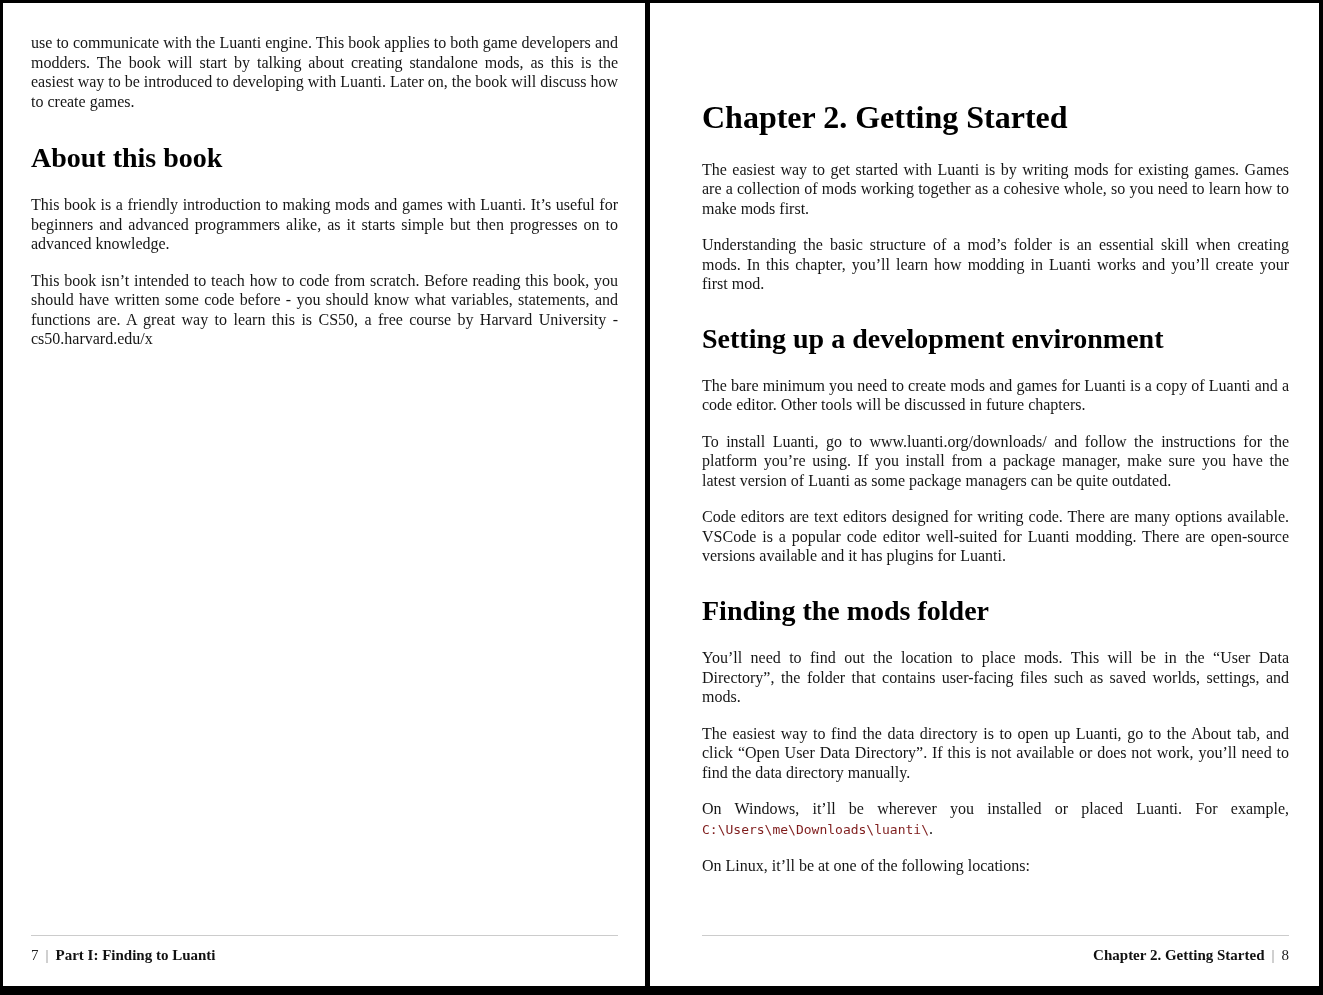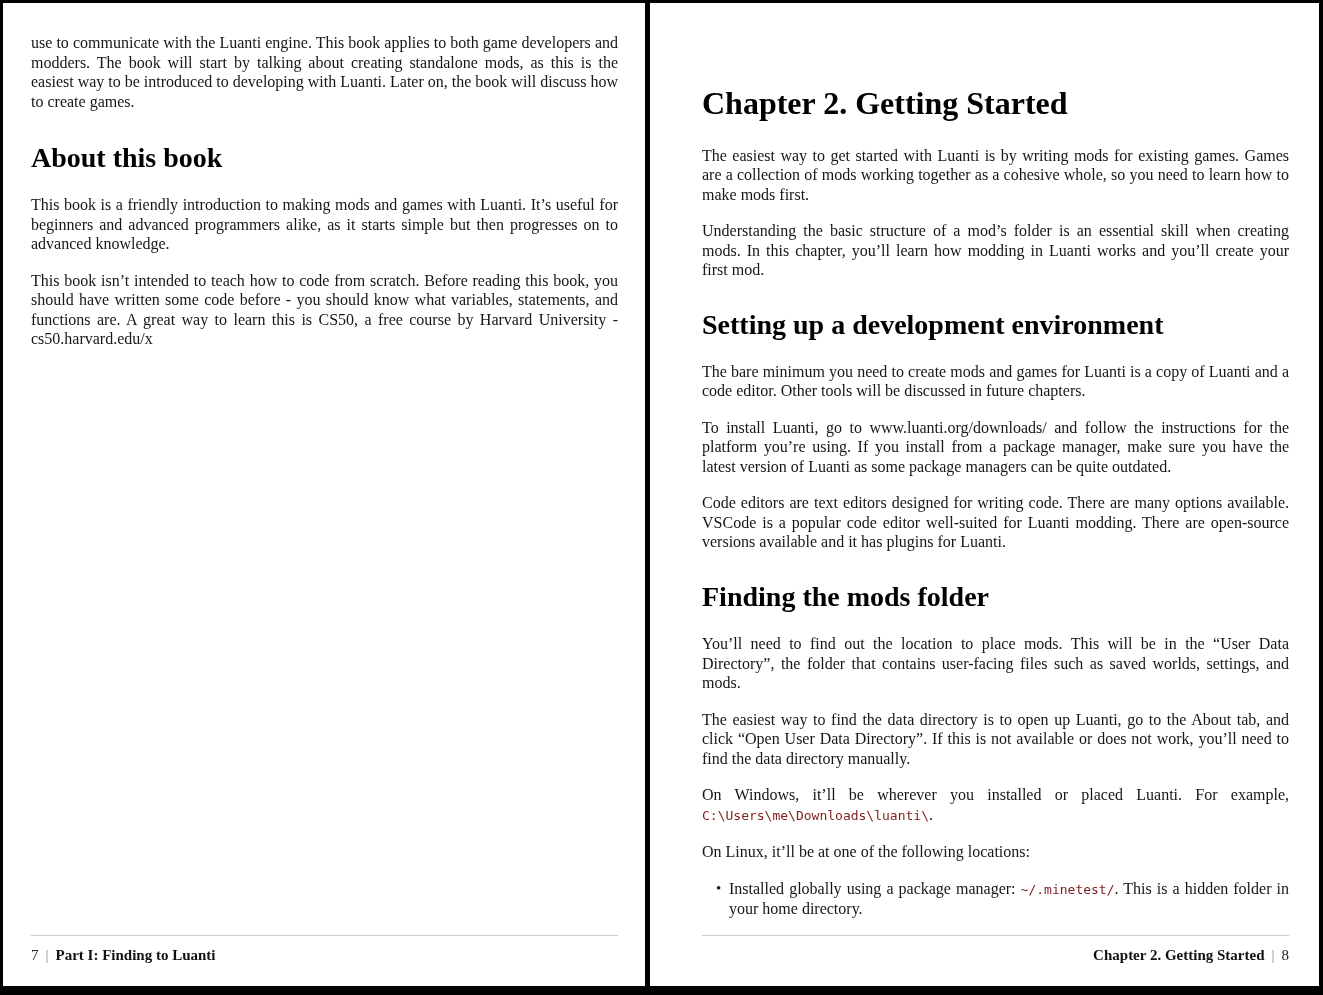--- a/index.html
+++ b/index.html
@@ -17,21 +17,21 @@
     gap: 5px;
   }
   .page {
     background: #fff;
     flex: 1 1 0;
     display: flex;
     flex-direction: column;
     overflow: hidden;
   }
   .page-left  { padding: 30px 27px 14px 28px; }
-  .page-right { padding: 16px 30px 14px 52px; }
+  .page-right { padding: 30px 30px 14px 52px; }
   .page-body { flex: 1 1 auto; overflow: hidden; }
 
   .page-body p {
     margin: 0 0 17px 0;
     font-size: 16px;
     line-height: 19.5px;
     text-align: justify;
     color: #161616;
   }
   .page-body h1 {
@@ -114,24 +114,20 @@
         <p><span>Understanding the basic structure of a mod’s folder is an essential skill when creating mods. In this chapter, you’ll learn how modding in Luanti works and you’ll create your first mod.</span></p>
         <h2>Setting up a development environment</h2>
         <p><span>The bare minimum you need to create mods and games for Luanti is a copy of Luanti and a code editor. Other tools will be discussed in future chapters.</span></p>
         <p><span>To install Luanti, go to www.luanti.org/downloads/ and follow the instructions for the platform you’re using. If you install from a package manager, make sure you have the latest version of Luanti as some package managers can be quite outdated.</span></p>
         <p><span>Code editors are text editors designed for writing code. There are many options available. VSCode is a popular code editor well-suited for Luanti modding. There are open-source versions available and it has plugins for Luanti.</span></p>
         <h2>Finding the mods folder</h2>
         <p><span>You’ll need to find out the location to place mods. This will be in the “User Data Directory”, the folder that contains user-facing files such as saved worlds, settings, and mods.</span></p>
         <p><span>The easiest way to find the data directory is to open up Luanti, go to the About tab, and click “Open User Data Directory”. If this is not available or does not work, you’ll need to find the data directory manually.</span></p>
         <p><span>On Windows, it’ll be wherever you installed or placed Luanti. For example, </span><span class="code">C:\Users\me\Downloads\luanti\</span><span>.</span></p>
         <p><span>On Linux, it’ll be at one of the following locations:</span></p>
-        <ul>
-          <li><span>Installed globally using a package manager: </span><span class="code">~/.minetest/</span><span>. This is a hidden folder in your home directory.</span></li>
-          <li></li>
-        </ul>
       </div>
     <div class="page-footer align-right">
       <span class="footer-strong">Chapter 2. Getting Started</span>
       <span class="footer-sep">|</span>
       <span>8</span>
     </div>
   </div>
 
 </div>
 

